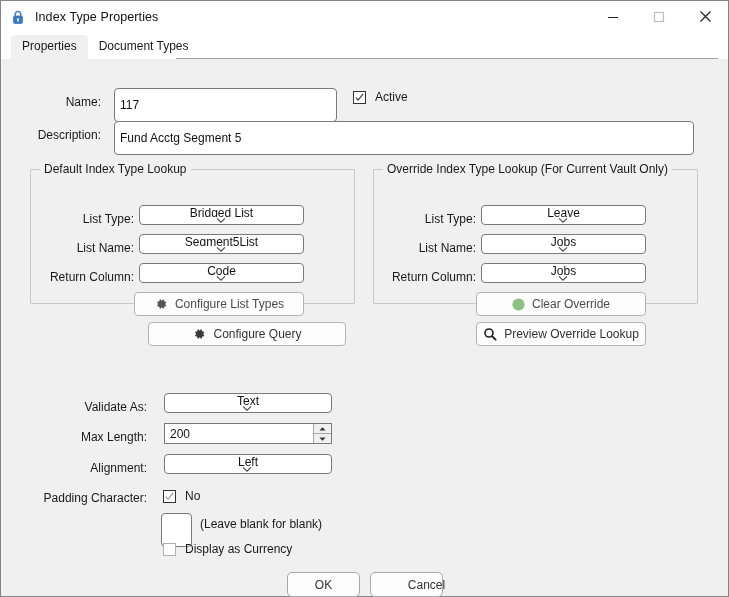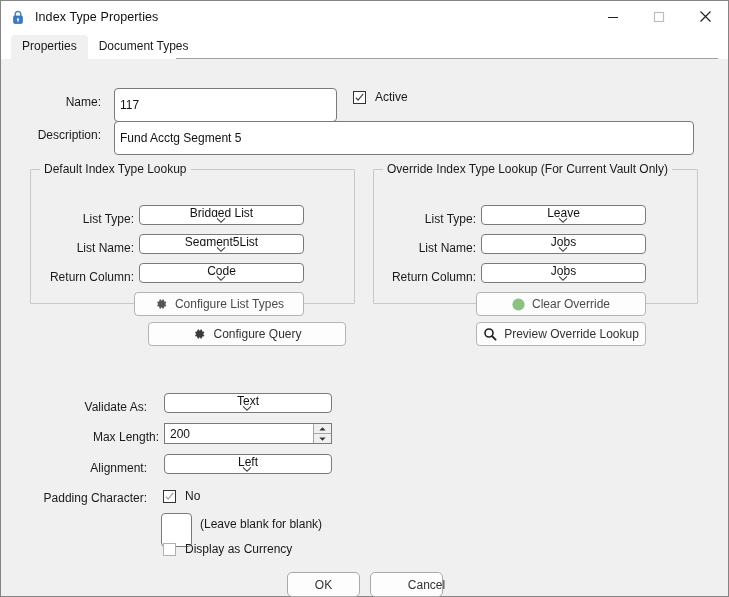--- a/index.html
+++ b/index.html
@@ -439,21 +439,21 @@
     <div class="lbl" style="left:46px; top:341px; width:100px;">Validate As:</div>
     <div class="combo" style="left:163px; top:334px; width:168px; height:20px;">
       <span class="cval">Text</span>
       <span class="chev">
         <svg width="10" height="7" viewBox="0 0 10 7">
             <path d="M1 1.4 L5 5.2 L9 1.4" fill="none" stroke="#444444" stroke-width="1.05"></path>
           </svg>
       </span>
     </div>
 
-    <div class="lbl" style="left:58px; top:371px; width:100px;">Max Length:</div>
+    <div class="lbl" style="left:46px; top:371px; width:100px;">Max Length:</div>
     <div class="spin" style="left:163px; top:364px; width:168px; height:21px;">
       <span class="sval">200</span>
       <span class="sbtns">
         <span class="sbtn up">
           <svg width="9" height="6" viewBox="0 0 9 6">
               <path d="M4.5 1.3 L7.6 4.6 L1.4 4.6 Z" fill="#333333"></path>
             </svg>
         </span>
         <span class="sbtn down">
           <svg width="9" height="6" viewBox="0 0 9 6">

